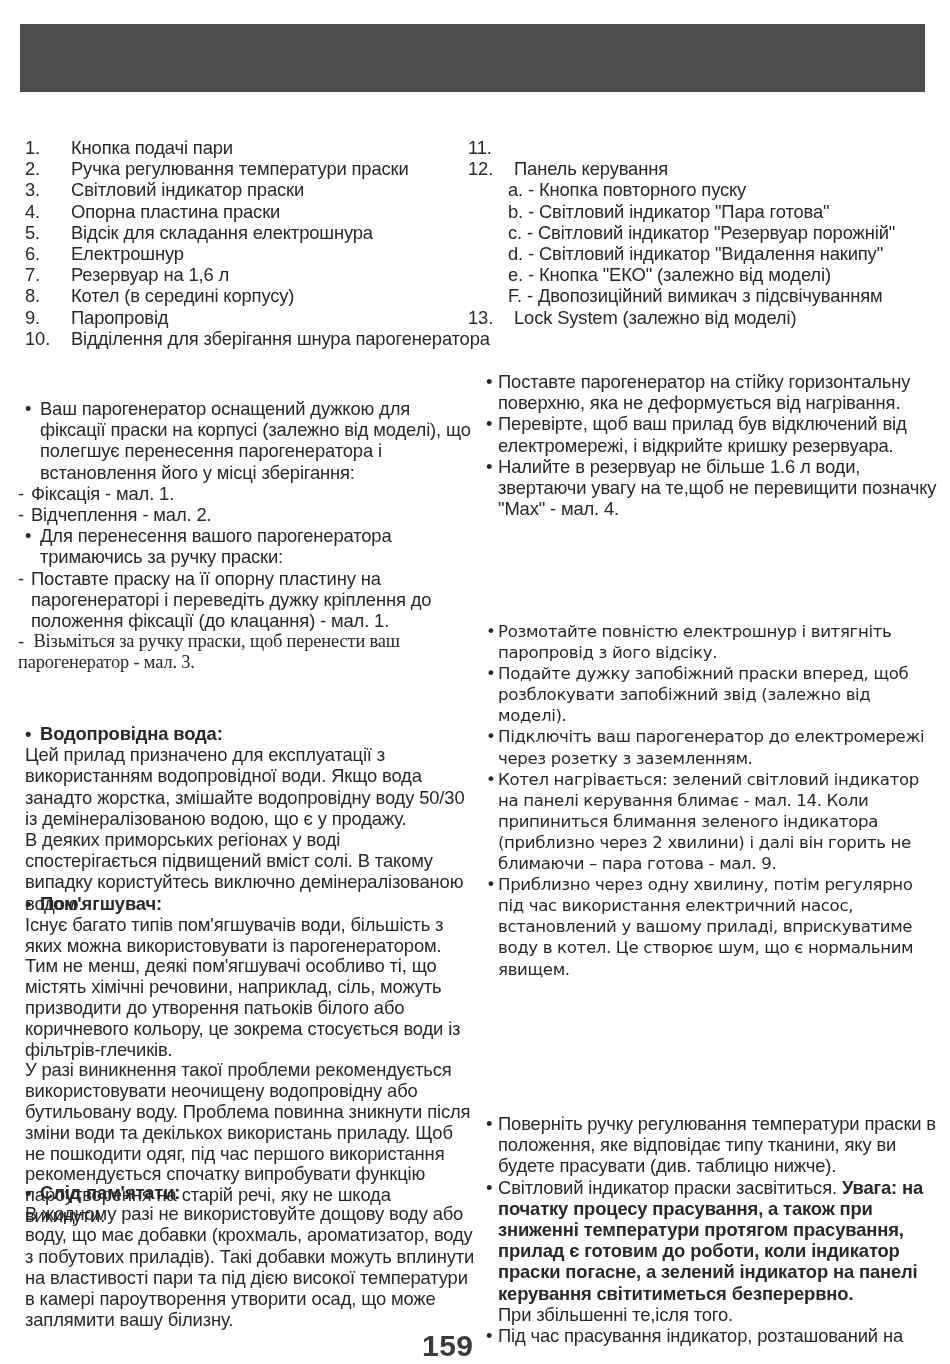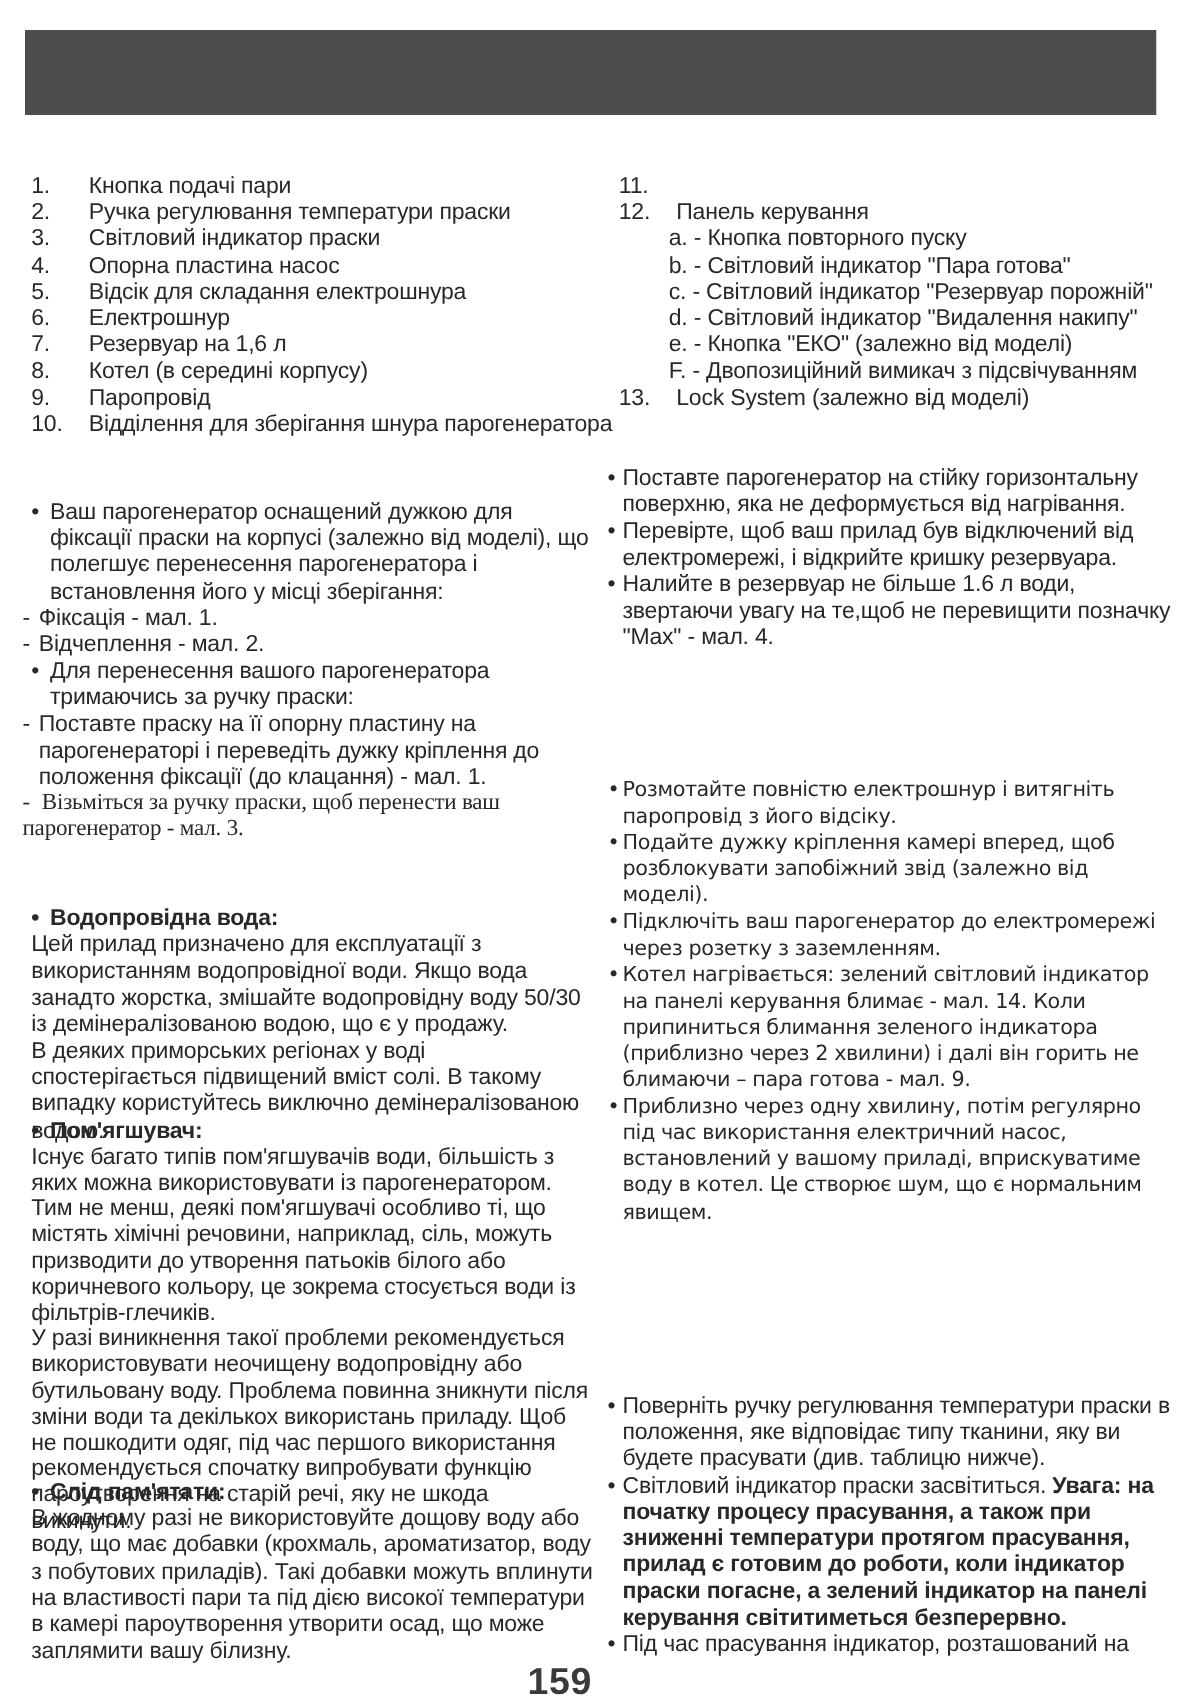--- a/index.html
+++ b/index.html
@@ -57,21 +57,21 @@
     <div class="row">
       <span class="num">2.</span>
       <span class="txt">Ручка регулювання температури праски</span>
     </div>
     <div class="row">
       <span class="num">3.</span>
       <span class="txt">Світловий індикатор праски</span>
     </div>
     <div class="row">
       <span class="num">4.</span>
-      <span class="txt">Опорна пластина насос</span>
+      <span class="txt">Опорна пластина праски</span>
     </div>
     <div class="row">
       <span class="num">5.</span>
       <span class="txt">Відсік для складання електрошнура</span>
     </div>
     <div class="row">
       <span class="num">6.</span>
       <span class="txt">Електрошнур</span>
     </div>
     <div class="row">
@@ -85,21 +85,21 @@
     <div class="row">
       <span class="num">9.</span>
       <span class="txt">Паропровід</span>
     </div>
     <div class="row">
       <span class="num">10.</span>
       <span class="txt">Відділення для зберігання шнура парогенератора</span>
     </div>
   </div>
 
-<div class="block parts rc" id="parts-right" style="top:137px;left:495px;">
+<div class="block parts rc" id="parts-right" style="top:137px;left:468px;">
 
 <div class="row">
       <span class="num">11.</span>
     </div>
     <div class="row">
       <span class="num">12.</span>
       <span class="txt">Панель керування</span>
     </div>
     <div class="row sub">
 
@@ -176,21 +176,21 @@
   </div>
 
 <div class="block rc" id="start" style="top:621px;">
 
 <div class="pi bullet">
       <span class="m">•</span>
       <span class="tx"><span>Розмотайте повністю електрошнур і витягніть паропровід з його відсіку.</span></span>
     </div>
     <div class="pi bullet">
       <span class="m">•</span>
-      <span class="tx"><span>Подайте дужку кріплення камері вперед, щоб розблокувати запобіжний звід (залежно від моделі).</span></span>
+      <span class="tx"><span>Подайте дужку запобіжний праски вперед, щоб розблокувати запобіжний звід (залежно від моделі).</span></span>
     </div>
     <div class="pi bullet">
       <span class="m">•</span>
       <span class="tx"><span>Підключіть ваш парогенератор до електромережі через розетку з заземленням.</span></span>
     </div>
     <div class="pi bullet">
       <span class="m">•</span>
       <span class="tx"><span>Котел нагрівається: зелений світловий індикатор на панелі керування блимає - мал. 14. Коли припиниться блимання зеленого індикатора (приблизно через 2 хвилини) і далі він горить не блимаючи – пара готова - мал. 9.</span></span>
     </div>
     <div class="pi bullet">
@@ -247,18 +247,22 @@
 
 <div class="pi bullet">
       <span class="m">•</span>
       <span class="tx"><span>Поверніть ручку регулювання температури праски в положення, яке відповідає типу тканини, яку ви будете прасувати (див. таблицю нижче).</span></span>
     </div>
     <div class="pi bullet">
       <span class="m">•</span>
       <span class="tx"><span>Світловий індикатор праски засвітиться. </span><span class="bd">Увага: на початку процесу прасування, а також при зниженні температури протягом прасування, прилад є готовим до роботи, коли індикатор праски погасне, а зелений індикатор на панелі керування світитиметься безперервно.</span></span>
     </div>
     <div class="pi bullet">
+      <span class="m"></span>
+      <span class="tx"><span>При збільшенні те,ісля того.</span></span>
+    </div>
+    <div class="pi bullet">
       <span class="m">•</span>
       <span class="tx"><span>Під час прасування індикатор, розташований на</span></span>
     </div>
   </div>
 
 <div class="pagenum">159</div>
 
 </body></html>

